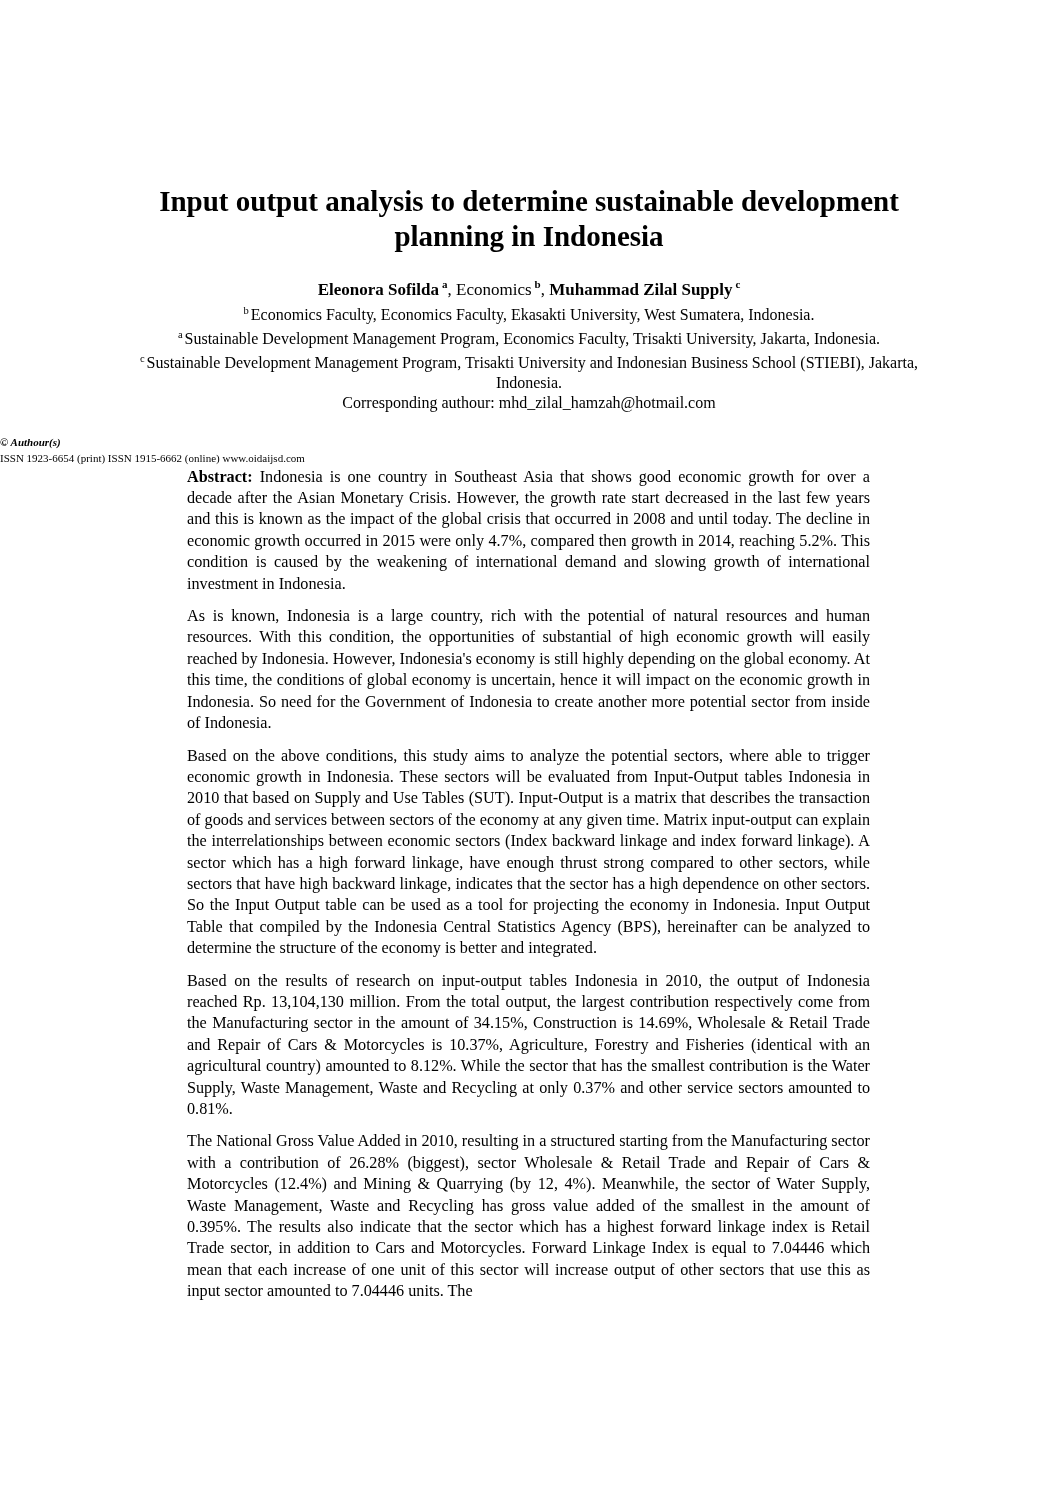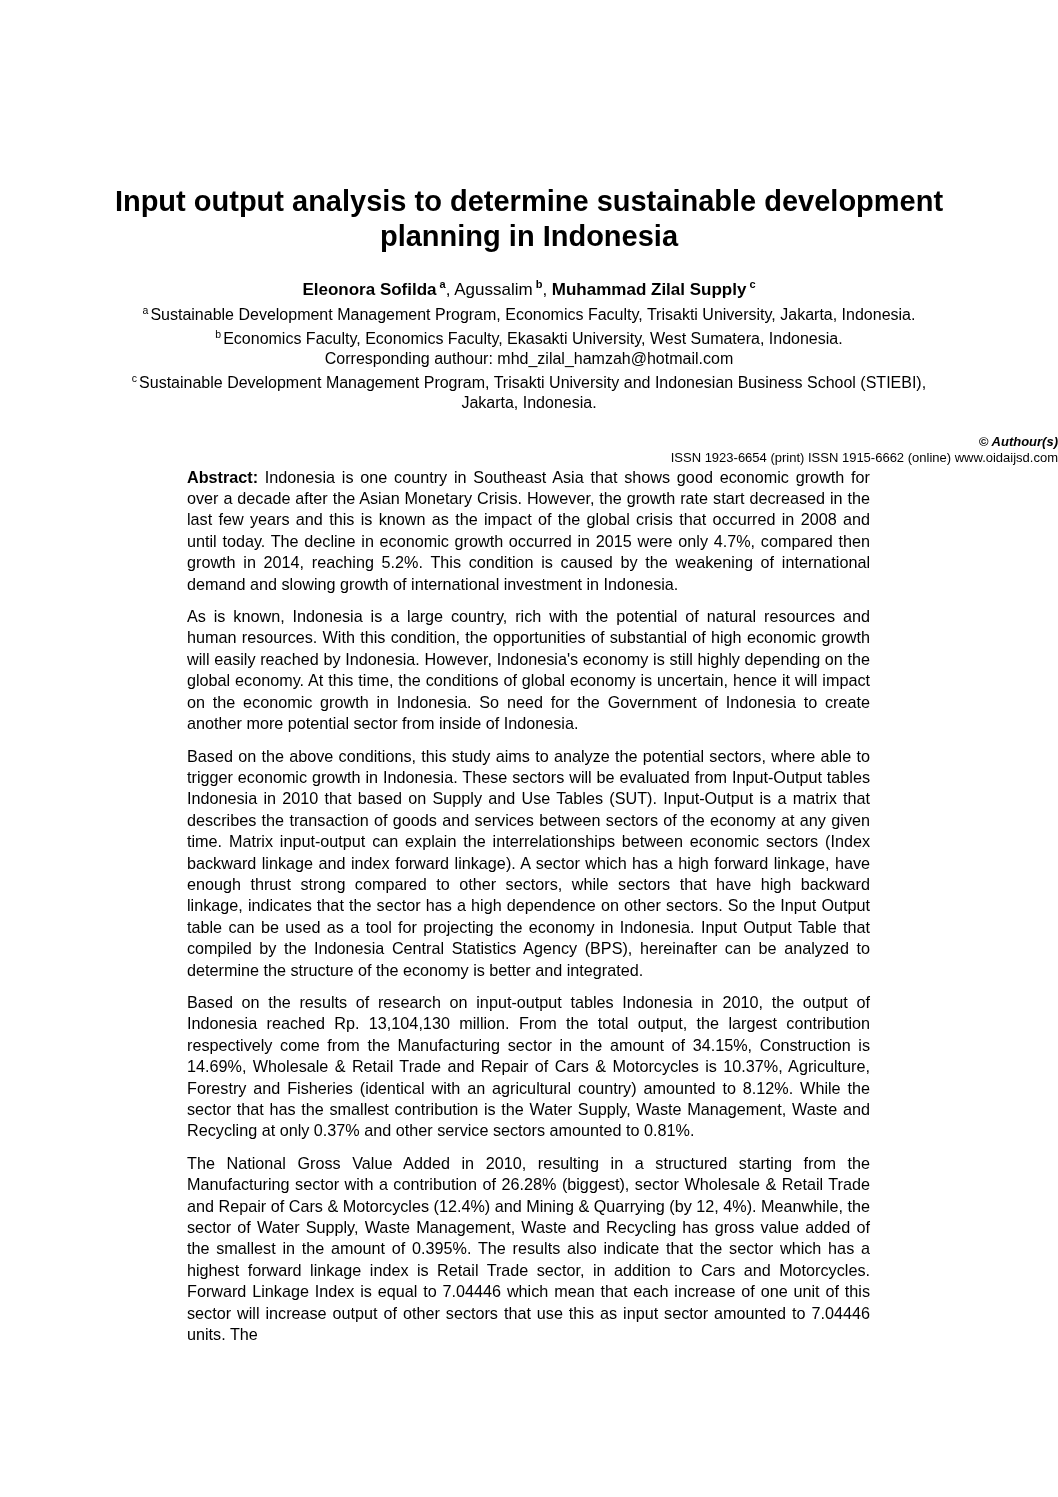--- a/index.html
+++ b/index.html
@@ -6,21 +6,21 @@
     margin: 0;
     padding: 0;
     background: #ffffff;
   }
   .page {
     position: relative;
     width: 1058px;
     height: 1497px;
     background: #ffffff;
     color: #000000;
-    font-family: Liberation Sans, sans-serif;
+    font-family: Liberation Serif, serif;
     overflow: hidden;
   }
   .header {
     padding-top: 184px;
     text-align: center;
   }
   .paper-title {
     font-size: 29px;
     font-weight: bold;
     line-height: 35px;
@@ -45,23 +45,23 @@
     font-size: 16px;
     line-height: 19.8px;
     text-align: center;
   }
   .affiliations sup {
     font-size: 10.5px;
     margin-right: 2px;
   }
   .publisher {
     margin-top: 21px;
-    font-size: 13px;
+    font-size: 11px;
     line-height: 16.5px;
-    text-align: right;
+    text-align: left;
   }
   .copyright-line {
     font-weight: bold;
     font-style: italic;
   }
   .body-text {
     width: 683px;
     margin-left: 187px;
   }
   .body-text p {
@@ -76,29 +76,29 @@
 <body>
 
 <div class="page">
 
   <div class="header">
 
     <h1 class="paper-title">Input output analysis to determine sustainable development planning in Indonesia</h1>
 
     <div class="byline">
       <span class="author-bold">Eleonora Sofilda</span><sup>a</sup><span>, </span>
-      <span class="author-regular">Agussalim</span><sup>b</sup><span>, </span>
+      <span class="author-regular">Economics</span><sup>b</sup><span>, </span>
       <span class="author-bold">Muhammad Zilal Supply</span><sup>c</sup>
     </div>
 
     <div class="affiliations">
+      <div><sup>b</sup><span>Economics Faculty, Economics Faculty, Ekasakti University, West Sumatera, Indonesia.</span></div>
       <div><sup>a</sup><span>Sustainable Development Management Program, Economics Faculty, Trisakti University, Jakarta, Indonesia.</span></div>
-      <div><sup>b</sup><span>Economics Faculty, Economics Faculty, Ekasakti University, West Sumatera, Indonesia.</span></div>
+      <div><sup>c</sup><span>Sustainable Development Management Program, Trisakti University and Indonesian Business School (STIEBI), Jakarta, Indonesia.</span></div>
       <div>Corresponding authour: mhd_zilal_hamzah@hotmail.com</div>
-      <div><sup>c</sup><span>Sustainable Development Management Program, Trisakti University and Indonesian Business School (STIEBI), Jakarta, Indonesia.</span></div>
     </div>
 
     <div class="publisher">
       <div class="copyright-line">© Authour(s)</div>
       <div>ISSN 1923-6654 (print) ISSN 1915-6662 (online) www.oidaijsd.com</div>
     </div>
 
   </div>
 
   <div class="body-text">

